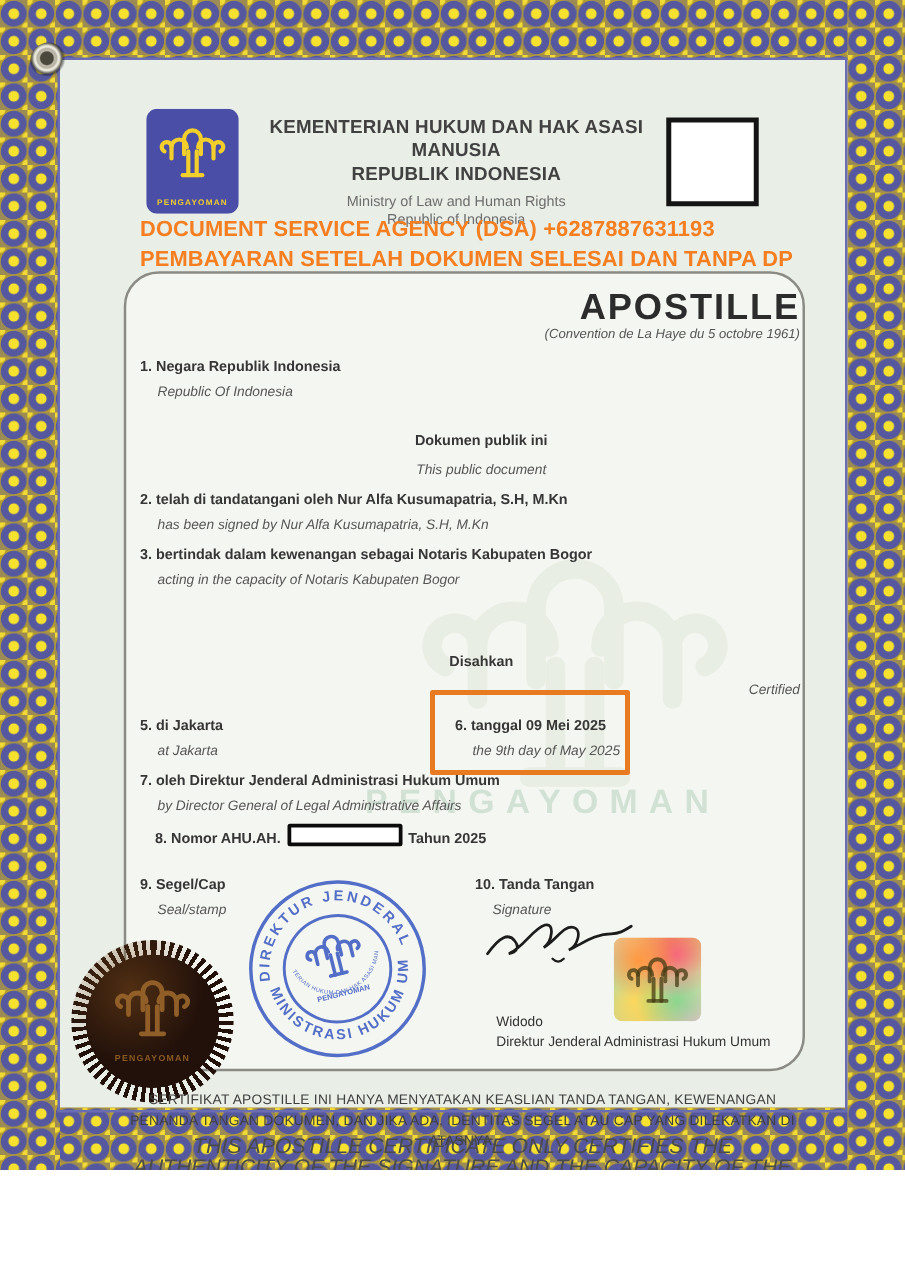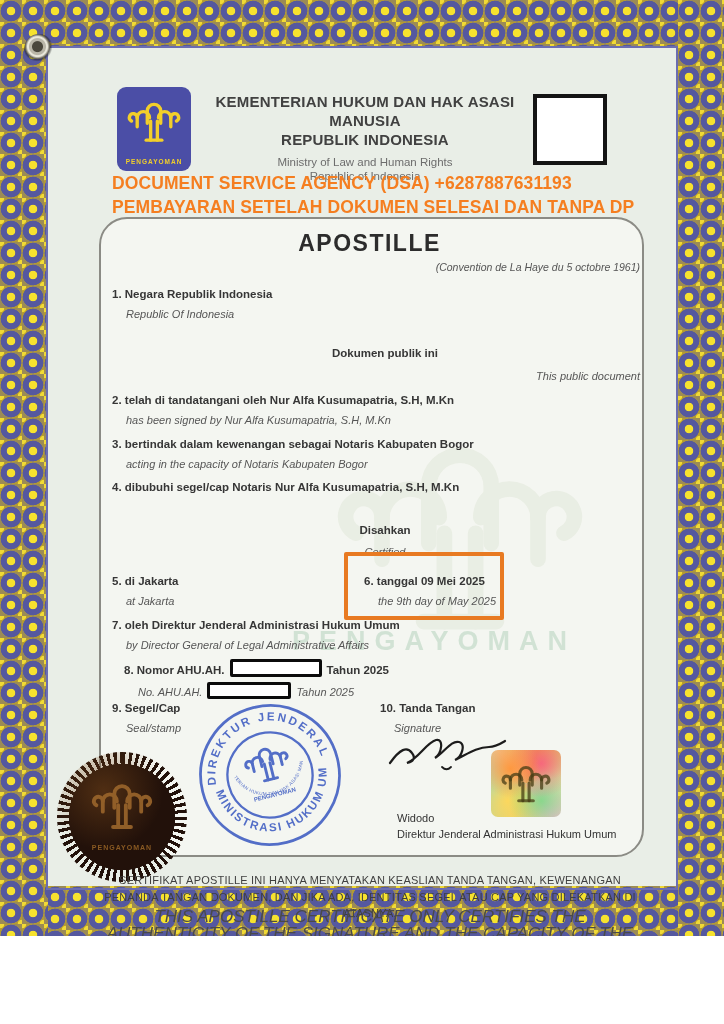--- a/index.html
+++ b/index.html
@@ -34,21 +34,21 @@
   .ministry { position:absolute; left:196px; top:92px; width:338px; text-align:center; color:#414141; }
   .ministry .l1 { font-size:15px; font-weight:700; letter-spacing:.2px; line-height:19px; }
   .ministry .l2 { font-size:11.5px; color:#6d6d6d; line-height:14px; }
   .ministry .gap { height:6px; }
   .qr-redact { position:absolute; left:533px; top:94px; width:66px; height:63px; background:#ffffff; border:4px solid #141414; }
   .promo { position:absolute; left:112px; top:171px; color:#f57e20; font-weight:700; font-size:17.5px; line-height:24px; letter-spacing:.1px; white-space:nowrap; }
   
   .cert-box { position:absolute; left:99px; top:217px; width:541px; height:636px; border:2px solid #8b8b85; border-radius:28px; background:rgba(253,254,250,.55); }
   .wm-tree { position:absolute; left:330px; top:392px; width:260px; height:272px; color:#cdd8c0; opacity:.5; }
   .wm-text { position:absolute; left:292px; top:626px; font-size:27px; font-weight:700; letter-spacing:9px; color:rgba(158,198,170,.4); }
-  .a-title { position:absolute; left:99px; top:230px; width:541px; text-align:center; font-size:23px; font-weight:700; letter-spacing:1.5px; color:#2c2c2c; }
+  .a-title { position:absolute; left:99px; top:230px; width:541px; text-align:right; font-size:29px; font-weight:700; letter-spacing:1.5px; color:#2c2c2c; }
   .a-sub { position:absolute; left:99px; top:261px; width:541px; text-align:right; font-size:10.5px; font-style:italic; color:#555; }
   .item { position:absolute; font-size:11.5px; color:#363636; line-height:17px; }
   .id-line { font-weight:700; white-space:nowrap; }
   .en-line { font-style:italic; font-weight:400; color:#565656; margin-top:3px; margin-left:14px; white-space:nowrap; font-size:11px; }
   .cblock { left:130px; width:510px; text-align:center; }
   .cblock .id-line, .cblock .en-line { white-space:normal; margin-left:0; }
   .redact { display:inline-block; width:86px; height:12px; background:#ffffff; border:3px solid #0b0b0b; border-radius:2px; vertical-align:-3px; margin:0 5px; }
   .redact.small { width:78px; height:11px; }
   .hl-box { position:absolute; left:344px; top:552px; width:152px; height:60px; border:4px solid #e87a22; border-radius:2px; }
   
@@ -137,40 +137,39 @@
   <div class="a-title">APOSTILLE</div>
   <div class="a-sub">(Convention de La Haye du 5 octobre 1961)</div>
 
   <div class="item" style="left:112px; top:286px;">
     <div class="id-line"><span>1.</span> <span>Negara Republik Indonesia</span></div>
     <div class="en-line">Republic Of Indonesia</div>
   </div>
 
   <div class="item cblock" style="top:345px;">
     <div class="id-line">Dokumen publik ini</div>
-    <div class="en-line" style="margin-top:6px;text-align:right;">This public document</div>
+    <div class="en-line" style="margin-top:6px;">This public document</div>
   </div>
 
   <div class="item" style="left:112px; top:392px;">
     <div class="id-line"><span>2.</span> <span>telah di tandatangani oleh Nur Alfa Kusumapatria, S.H, M.Kn</span></div>
     <div class="en-line">has been signed by Nur Alfa Kusumapatria, S.H, M.Kn</div>
   </div>
 
   <div class="item" style="left:112px; top:436px;">
     <div class="id-line"><span>3.</span> <span>bertindak dalam kewenangan sebagai Notaris Kabupaten Bogor</span></div>
     <div class="en-line">acting in the capacity of Notaris Kabupaten Bogor</div>
   </div>
 
   <div class="item" style="left:112px; top:479px;">
-    <div class="id-line"><span>4.</span> <span>dibubuhi segel/cap Notaris Nur Alfa Kusumapatria, S.H, M.Kn</span></div>
   </div>
 
   <div class="item cblock" style="top:522px;">
     <div class="id-line">Disahkan</div>
-    <div class="en-line" style="margin-top:5px;">Certified</div>
+    <div class="en-line" style="margin-top:5px;text-align:right;">Certified</div>
   </div>
 
   <div class="hl-box"></div>
 
   <div class="item" style="left:112px; top:573px;">
     <div class="id-line"><span>5.</span> <span>di Jakarta</span></div>
     <div class="en-line">at Jakarta</div>
   </div>
 
   <div class="item" style="left:364px; top:573px;">
@@ -180,23 +179,20 @@
 
   <div class="item" style="left:112px; top:617px;">
     <div class="id-line"><span>7.</span> <span>oleh Direktur Jenderal Administrasi Hukum Umum</span></div>
     <div class="en-line">by Director General of Legal Administrative Affairs</div>
   </div>
 
   <div class="item" style="left:112px; top:659px;margin-left:12px;">
     <div class="id-line">
       <span>8.</span>
       <span>Nomor AHU.AH.</span><span class="redact"></span><span>Tahun 2025</span>
-    </div>
-    <div class="en-line">
-      <span>No. AHU.AH.</span><span class="redact small"></span><span>Tahun 2025</span>
     </div>
   </div>
 
   <div class="item" style="left:112px; top:700px;">
     <div class="id-line"><span>9.</span> <span>Segel/Cap</span></div>
     <div class="en-line">Seal/stamp</div>
   </div>
 
   <div class="item" style="left:380px; top:700px;">
     <div class="id-line"><span>10.</span> <span>Tanda Tangan</span></div>

